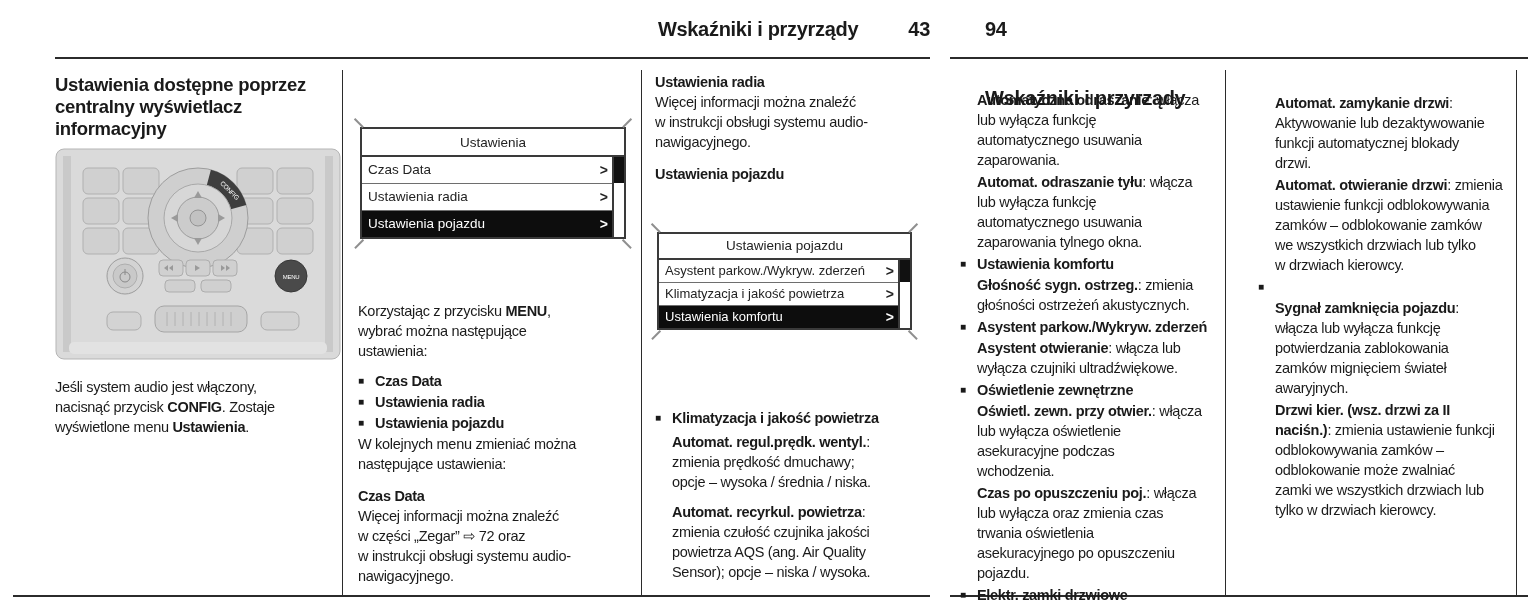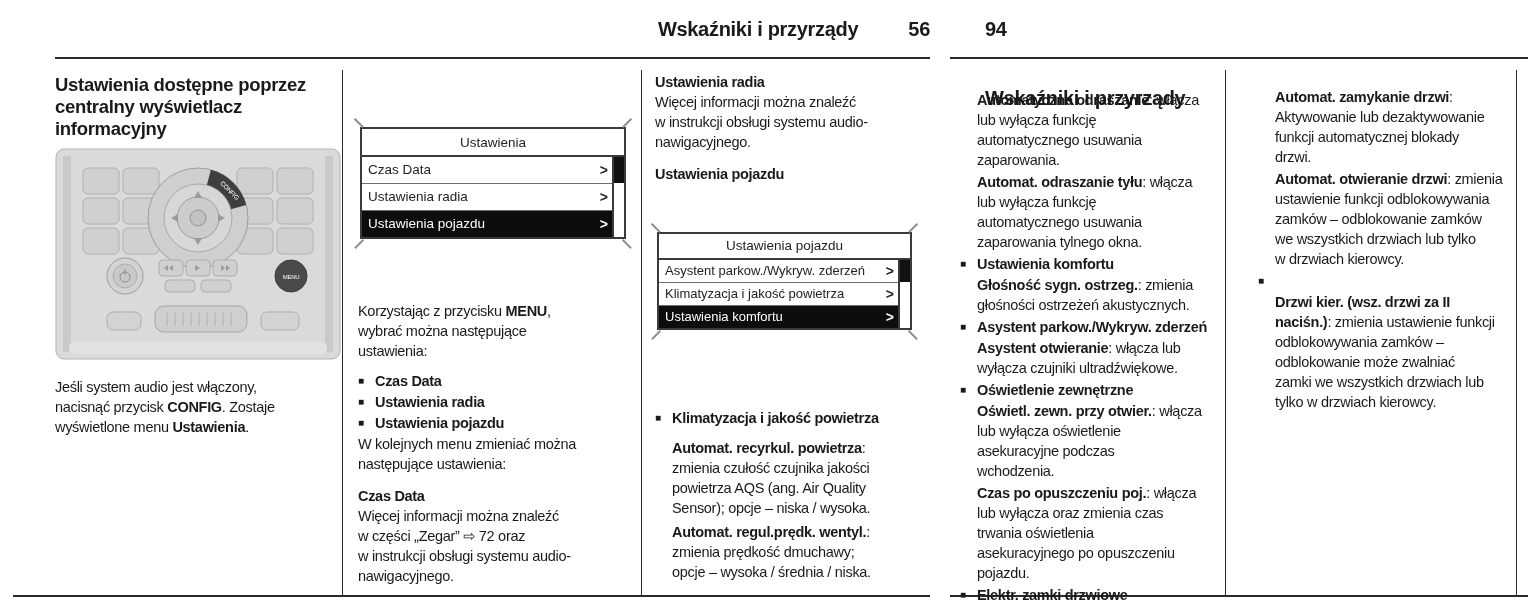--- a/index.html
+++ b/index.html
@@ -57,21 +57,21 @@
   .tick.bl{bottom:-7px;left:-9px;transform:rotate(-45deg);}
   .tick.br{bottom:-7px;right:-9px;transform:rotate(45deg);}
   
   #panel-wrap{margin:6px 0 0 0;}
 </style>
 </head>
 <body>
 
 <div class="hdr" id="hdr93">
   <span>Wskaźniki i przyrządy</span>
-  <span>56</span>
+  <span>43</span>
 </div>
 <div class="hdr" id="hdr94">
   <span>94</span>
   <span>Wskaźniki i przyrządy</span>
 </div>
 
 <div class="rule-h" id="rule-top-93"></div>
 <div class="rule-h" id="rule-top-94"></div>
 <div class="rule-h" id="rule-bot-93"></div>
 <div class="rule-h" id="rule-bot-94"></div>
@@ -230,27 +230,27 @@
           <span>Ustawienia komfortu</span>
           <span class="arrow">&gt;</span>
         </div>
       <div class="menu-scroll">
           <div class="thumb"></div>
         </div>
     </div>
   </div>
 
   <div class="bullet"><span class="marker">■</span><span class="bt">Klimatyzacja i jakość powietrza</span></div>
+  <p class="p sub" style="margin-top:4px;"><b>Automat. regul.prędk. wentyl.</b><span>:
+zmienia prędkość dmuchawy;
+opcje – wysoka / średnia / niska.</span></p>
   <p class="p sub" style="margin-top:10px;"><b>Automat. recyrkul. powietrza</b><span>:
 zmienia czułość czujnika jakości
 powietrza AQS (ang. Air Quality
 Sensor); opcje – niska / wysoka.</span></p>
-  <p class="p sub" style="margin-top:4px;"><b>Automat. regul.prędk. wentyl.</b><span>:
-zmienia prędkość dmuchawy;
-opcje – wysoka / średnia / niska.</span></p>
 </div>
 
 <div class="col" id="c4">
   <p class="p sub" style="margin-top:20px;"><b>Automatyczne odraszanie</b><span>: włącza
 lub wyłącza funkcję
 automatycznego usuwania
 zaparowania.</span></p>
   <p class="p sub"><b>Automat. odraszanie tyłu</b><span>: włącza
 lub wyłącza funkcję
 automatycznego usuwania
@@ -268,29 +268,34 @@
 wchodzenia.</span></p>
   <p class="p sub"><b>Czas po opuszczeniu poj.</b><span>: włącza
 lub wyłącza oraz zmienia czas
 trwania oświetlenia
 asekuracyjnego po opuszczeniu
 pojazdu.</span></p>
   <div class="bullet"><span class="marker">■</span><span class="bt">Elektr. zamki drzwiowe</span></div>
 </div>
 
 <div class="col" id="c5">
-  <p class="p sub" style="margin-top:17px;"><b>Automat. zamykanie drzwi</b><span>:
+  <p class="p sub" style="margin-top:23px;"><b>Automat. zamykanie drzwi</b><span>:
 Aktywowanie lub dezaktywowanie
 funkcji automatycznej blokady
 drzwi.</span></p>
   <p class="p sub"><b>Automat. otwieranie drzwi</b><span>: zmienia
 ustawienie funkcji odblokowywania
 zamków – odblokowanie zamków
 we wszystkich drzwiach lub tylko
 w drzwiach kierowcy.</span></p>
   <div class="bullet"><span class="marker">■</span></div>
+  <p class="p sub"><b>Sygnał zamknięcia pojazdu</b><span>:
+włącza lub wyłącza funkcję
+potwierdzania zablokowania
+zamków mignięciem świateł
+awaryjnych.</span></p>
   <p class="p sub"><b>Drzwi kier. (wsz. drzwi za II
 naciśn.)</b><span>: zmienia ustawienie funkcji
 odblokowywania zamków –
 odblokowanie może zwalniać
 zamki we wszystkich drzwiach lub
 tylko w drzwiach kierowcy.</span></p>
 </div>
 
 </body></html>

